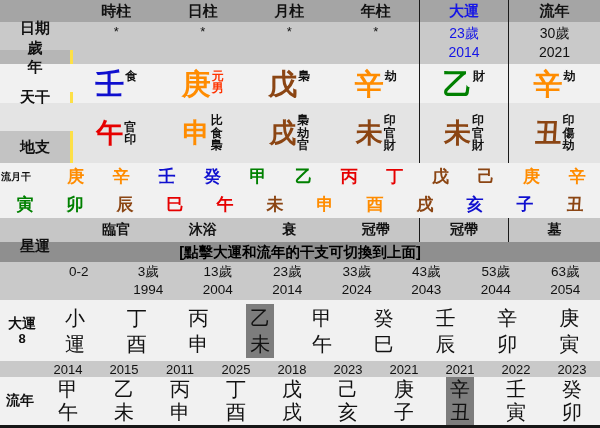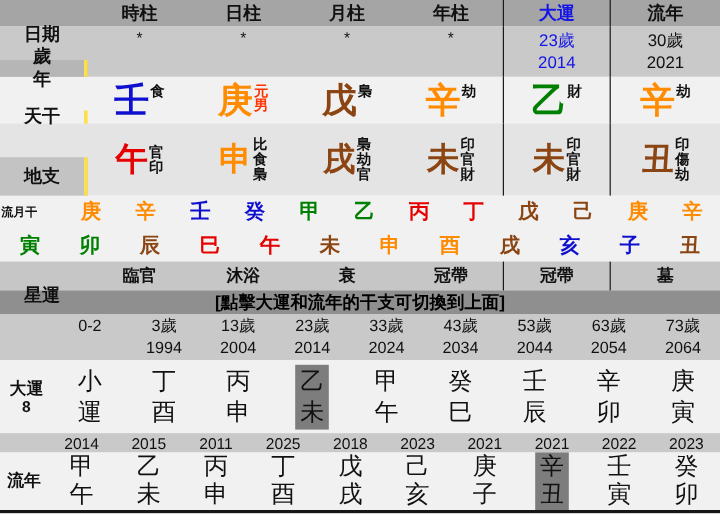--- a/index.html
+++ b/index.html
@@ -305,33 +305,29 @@
     <div class="agecell">
         <span>23歲</span>
         <span>2014</span>
       </div>
     <div class="agecell">
         <span>33歲</span>
         <span>2024</span>
       </div>
     <div class="agecell">
         <span>43歲</span>
-        <span>2034</span>
+        <span>2043</span>
       </div>
     <div class="agecell">
         <span>53歲</span>
         <span>2044</span>
       </div>
     <div class="agecell">
         <span>63歲</span>
         <span>2054</span>
-      </div>
-    <div class="agecell">
-        <span>73歲</span>
-        <span>2064</span>
       </div>
   </div>
 
   <div class="r r-dy2">
     <div class="lbl44">
       <div class="dy-label">
         <span style="display:block;">大運</span>
         <span style="display:block;font-size:13px;">8</span>
       </div>
     </div>

